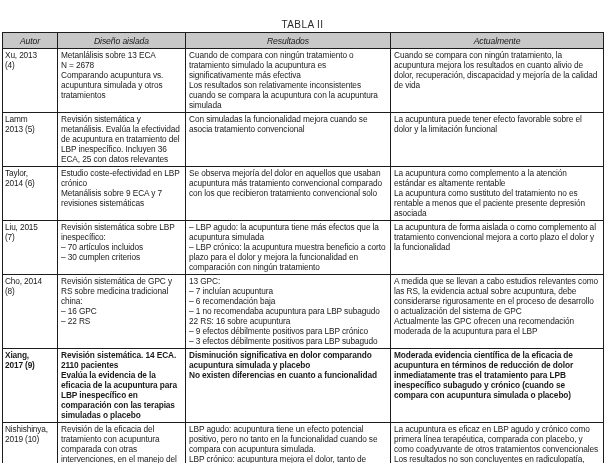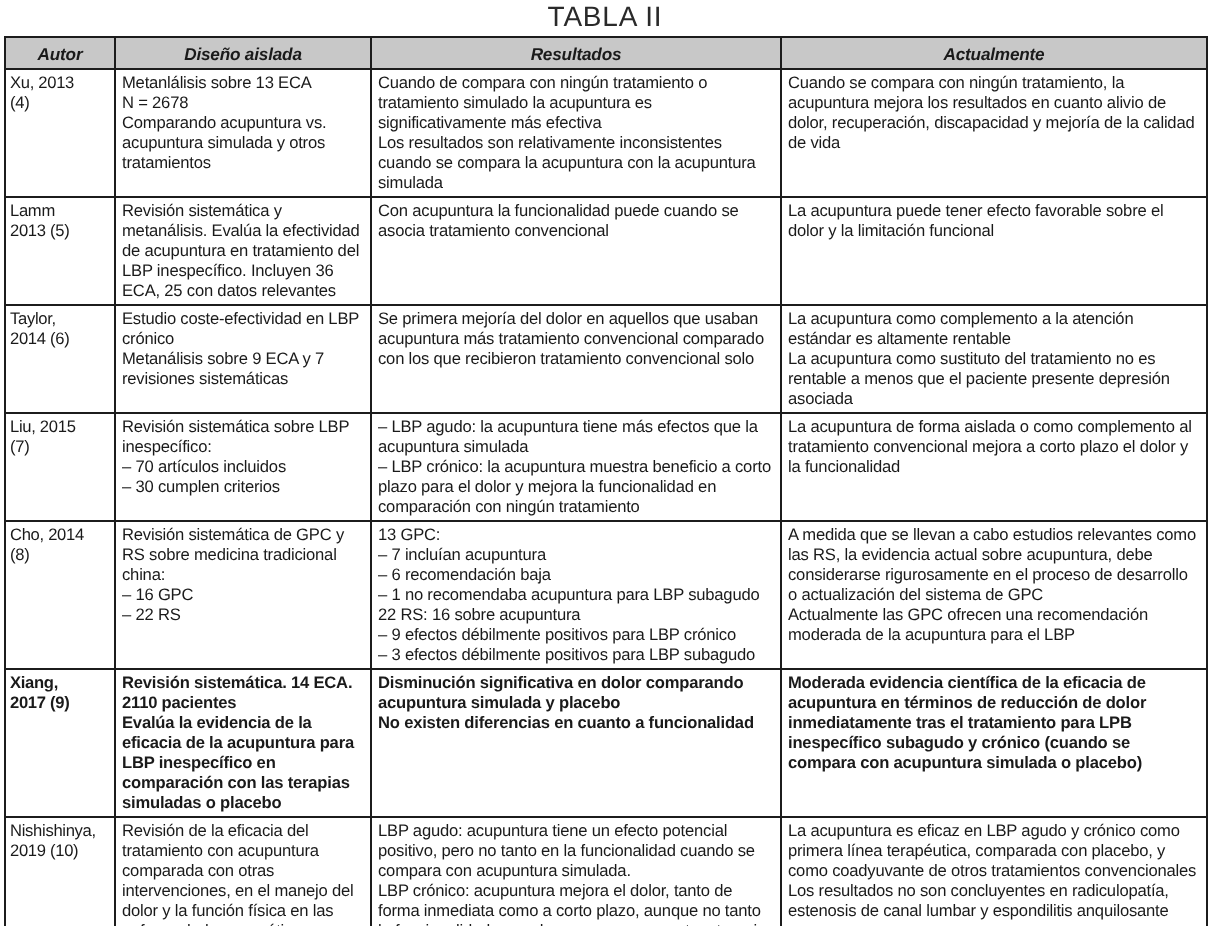--- a/index.html
+++ b/index.html
@@ -11,23 +11,23 @@
   body{
     width:605px;height:463px;background:#ffffff;
     font-family:"Liberation Sans","DejaVu Sans",sans-serif;
     color:var(--text);
     -webkit-font-smoothing:antialiased;
     overflow:hidden;
   }
   .page{width:605px;height:463px;position:relative;}
   .table-title{
     text-align:center;
-    font-size:14px;
+    font-size:10px;
     letter-spacing:0.4px;
-    padding-top:0;
+    padding-top:19px;
     padding-bottom:2px;
     color:#2a2a2a;
   }
   table.review-table{
     table-layout:fixed;
     border-collapse:collapse;
     width:601px;
     margin-left:2px;
     font-size:8.3px;
     line-height:10px;
@@ -40,21 +40,21 @@
   th,td{
     border:1px solid var(--border);
     vertical-align:top;
     padding:1px 3px 2px 3px;
     white-space:pre-line;
     word-wrap:break-word;
   }
   th{
     background:var(--header-bg);
     font-style:italic;
-    font-weight:bold;
+    font-weight:normal;
     text-align:center;
     font-size:8.6px;
     height:13px;
     vertical-align:middle;
     padding:1px 2px;
     white-space:nowrap;
   }
   td.cell-autor{padding:1px 2px 2px 2px;letter-spacing:-0.15px;}
 </style>
 </head>
@@ -87,29 +87,29 @@
 N = 2678
 Comparando acupuntura vs. acupuntura simulada y otros tratamientos</td>
         <td>Cuando de compara con ningún tratamiento o tratamiento simulado la acupuntura es significativamente más efectiva
 Los resultados son relativamente inconsistentes cuando se compara la acupuntura con la acupuntura simulada</td>
         <td>Cuando se compara con ningún tratamiento, la acupuntura mejora los resultados en cuanto alivio de dolor, recuperación, discapacidad y mejoría de la calidad de vida</td>
       </tr>
       <tr style="height:47px;">
         <td class="cell-autor">Lamm
 2013 (5)</td>
         <td>Revisión sistemática y metanálisis. Evalúa la efectividad de acupuntura en tratamiento del LBP inespecífico. Incluyen 36 ECA, 25 con datos relevantes</td>
-        <td>Con acupuntura la funcionalidad puede cuando se asocia tratamiento convencional</td>
+        <td>Con simuladas la funcionalidad mejora cuando se asocia tratamiento convencional</td>
         <td>La acupuntura puede tener efecto favorable sobre el dolor y la limitación funcional</td>
       </tr>
       <tr style="height:54px;">
         <td class="cell-autor">Taylor,
 2014 (6)</td>
         <td>Estudio coste-efectividad en LBP crónico
 Metanálisis sobre 9 ECA y 7 revisiones sistemáticas</td>
-        <td>Se primera mejoría del dolor en aquellos que usaban acupuntura más tratamiento convencional comparado con los que recibieron tratamiento convencional solo</td>
+        <td>Se observa mejoría del dolor en aquellos que usaban acupuntura más tratamiento convencional comparado con los que recibieron tratamiento convencional solo</td>
         <td>La acupuntura como complemento a la atención estándar es altamente rentable
 La acupuntura como sustituto del tratamiento no es rentable a menos que el paciente presente depresión asociada</td>
       </tr>
       <tr style="height:45px;">
         <td class="cell-autor">Liu, 2015
 (7)</td>
         <td>Revisión sistemática sobre LBP inespecífico:
 – 70 artículos incluidos
 – 30 cumplen criterios</td>
         <td>– LBP agudo: la acupuntura tiene más efectos que la acupuntura simulada

